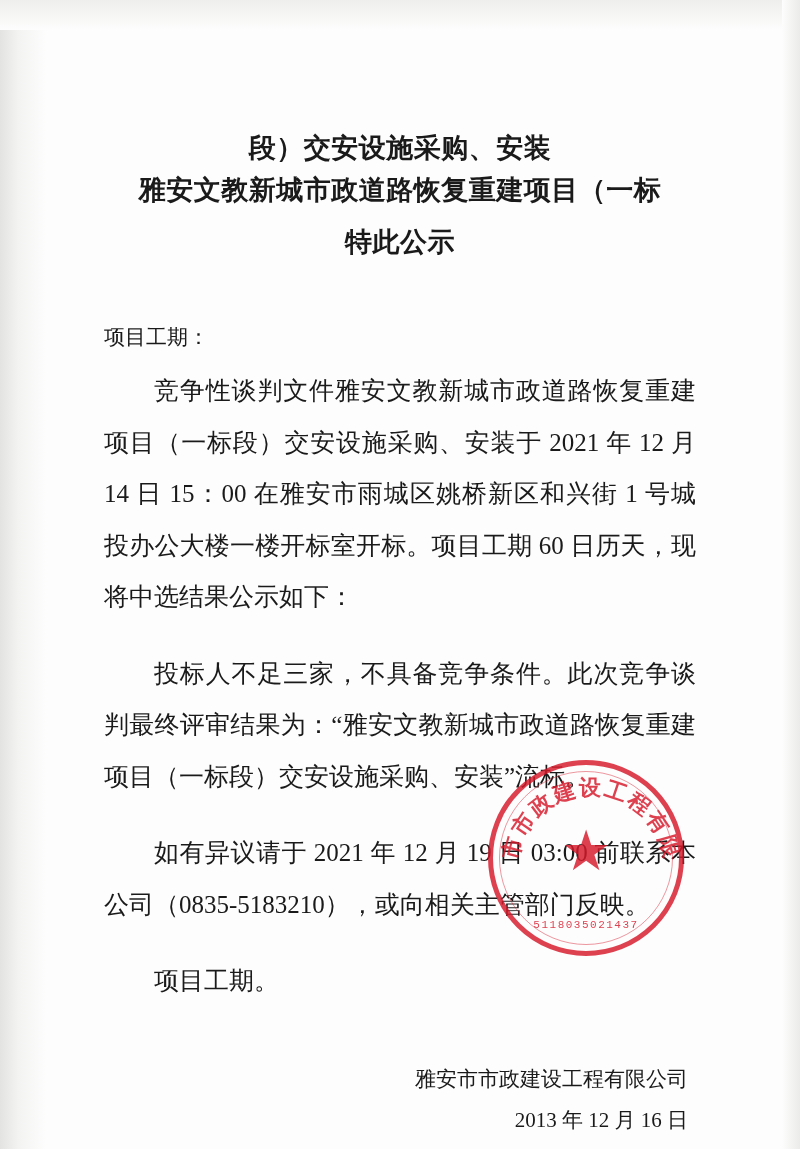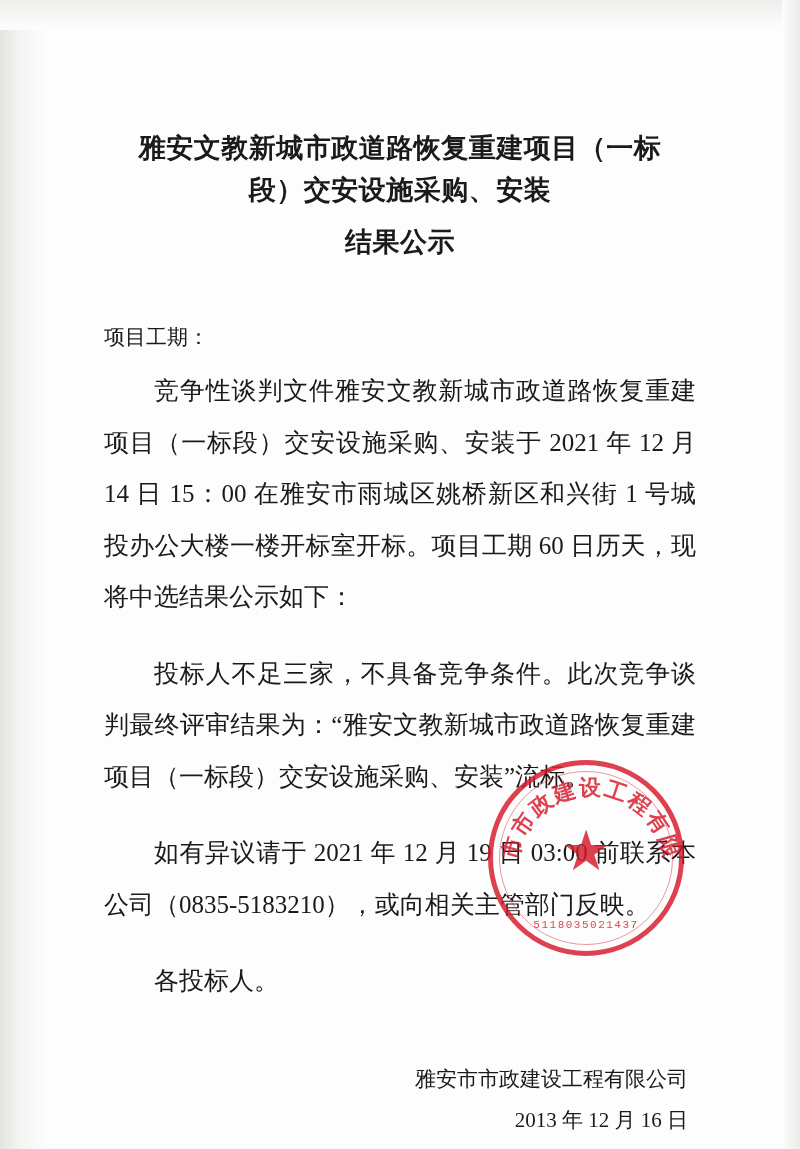--- a/index.html
+++ b/index.html
@@ -149,31 +149,31 @@
 <body>
 
 <div class="page">
   <div class="scan-shade-left"></div>
   <div class="scan-shade-top"></div>
   <div class="scan-shade-right"></div>
 
   <div class="content">
 
     <h1 class="doc-title">
+      <span class="t-line">段）交安设施采购、安装</span>
       <span class="t-line">雅安文教新城市政道路恢复重建项目（一标</span>
-      <span class="t-line">段）交安设施采购、安装</span>
-      <span class="doc-subtitle">结果公示</span>
+      <span class="doc-subtitle">特此公示</span>
     </h1>
 
     <div class="salutation">项目工期：</div>
 
     <p class="para">竞争性谈判文件雅安文教新城市政道路恢复重建项目（一标段）交安设施采购、安装于 2021 年 12 月 14 日 15：00 在雅安市雨城区姚桥新区和兴街 1 号城投办公大楼一楼开标室开标。项目工期 60 日历天，现将中选结果公示如下：</p>
     <p class="para">投标人不足三家，不具备竞争条件。此次竞争谈判最终评审结果为：“雅安文教新城市政道路恢复重建项目（一标段）交安设施采购、安装”流标。</p>
     <p class="para">如有异议请于 2021 年 12 月 19 日 03:00 前联系本公司（0835-5183210），或向相关主管部门反映。</p>
-    <p class="para">各投标人。</p>
+    <p class="para">项目工期。</p>
 
     <div class="sign-block">
       <span class="sign-line">雅安市市政建设工程有限公司</span>
       <span class="sign-line">2013 年 12 月 16 日</span>
     </div>
   </div>
 
   <div class="seal">
     <div class="seal-inner"></div>
     <svg class="seal-arc" viewBox="0 0 196 196">

